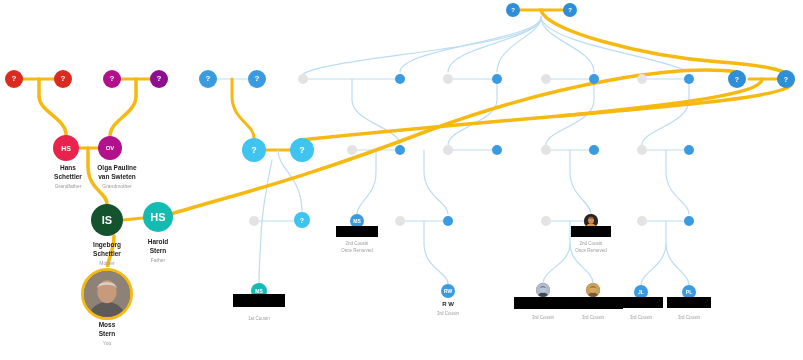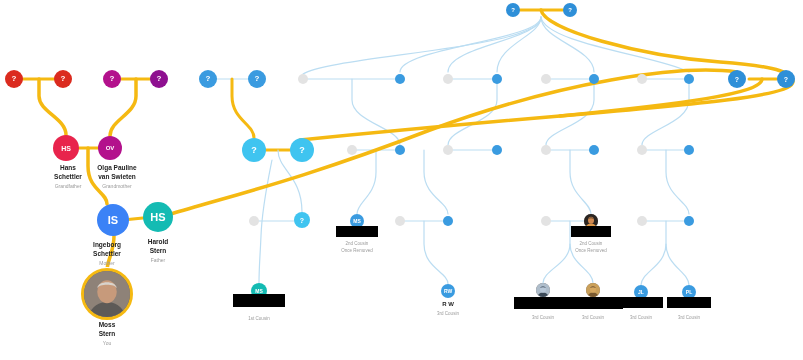--- a/index.html
+++ b/index.html
@@ -207,21 +207,21 @@
         </svg>
       </div>
     </div>
   <div id="nodes-layer">
       <div class="node" style="left: 14px; top: 79px; width: 18px; height: 18px; background: rgb(219, 43, 31); font-size: 8px;">?</div>
       <div class="node" style="left: 63px; top: 79px; width: 18px; height: 18px; background: rgb(219, 43, 31); font-size: 8px;">?</div>
       <div class="node" style="left: 112px; top: 79px; width: 18px; height: 18px; background: rgb(179, 17, 140); font-size: 8px;">?</div>
       <div class="node" style="left: 159px; top: 79px; width: 18px; height: 18px; background: rgb(142, 16, 144); font-size: 8px;">?</div>
       <div class="node" style="left: 66px; top: 148px; width: 26px; height: 26px; background: rgb(232, 36, 76); font-size: 7px;">HS</div>
       <div class="node" style="left: 110px; top: 148px; width: 24px; height: 24px; background: rgb(179, 17, 140); font-size: 6px;">OV</div>
-      <div class="node" style="left: 113px; top: 220px; width: 32px; height: 32px; background: #3b82f6; font-size: 11px;">IS</div>
+      <div class="node" style="left: 107px; top: 220px; width: 32px; height: 32px; background: #14532d; font-size: 11px;">IS</div>
       <div class="node" style="left: 158px; top: 217px; width: 30px; height: 30px; background: rgb(20, 187, 179); font-size: 11px;">HS</div>
       <div class="node" style="left: 208px; top: 79px; width: 18px; height: 18px; background: rgb(58, 155, 224); font-size: 8px;">?</div>
       <div class="node" style="left: 257px; top: 79px; width: 18px; height: 18px; background: rgb(58, 155, 224); font-size: 8px;">?</div>
       <div class="node" style="left: 254px; top: 150px; width: 24px; height: 24px; background: rgb(63, 196, 240); font-size: 9px;">?</div>
       <div class="node" style="left: 302px; top: 150px; width: 24px; height: 24px; background: rgb(63, 196, 240); font-size: 9px;">?</div>
       <div class="node" style="left: 302px; top: 220px; width: 16px; height: 16px; background: rgb(63, 196, 240); font-size: 7px;">?</div>
       <div class="node" style="left: 513px; top: 10px; width: 14px; height: 14px; background: rgb(46, 143, 216); font-size: 6px;">?</div>
       <div class="node" style="left: 570px; top: 10px; width: 14px; height: 14px; background: rgb(46, 143, 216); font-size: 6px;">?</div>
       <div class="node" style="left: 737px; top: 79px; width: 18px; height: 18px; background: rgb(46, 143, 216); font-size: 7px;">?</div>
       <div class="node" style="left: 786px; top: 79px; width: 18px; height: 18px; background: rgb(46, 143, 216); font-size: 7px;">?</div>

